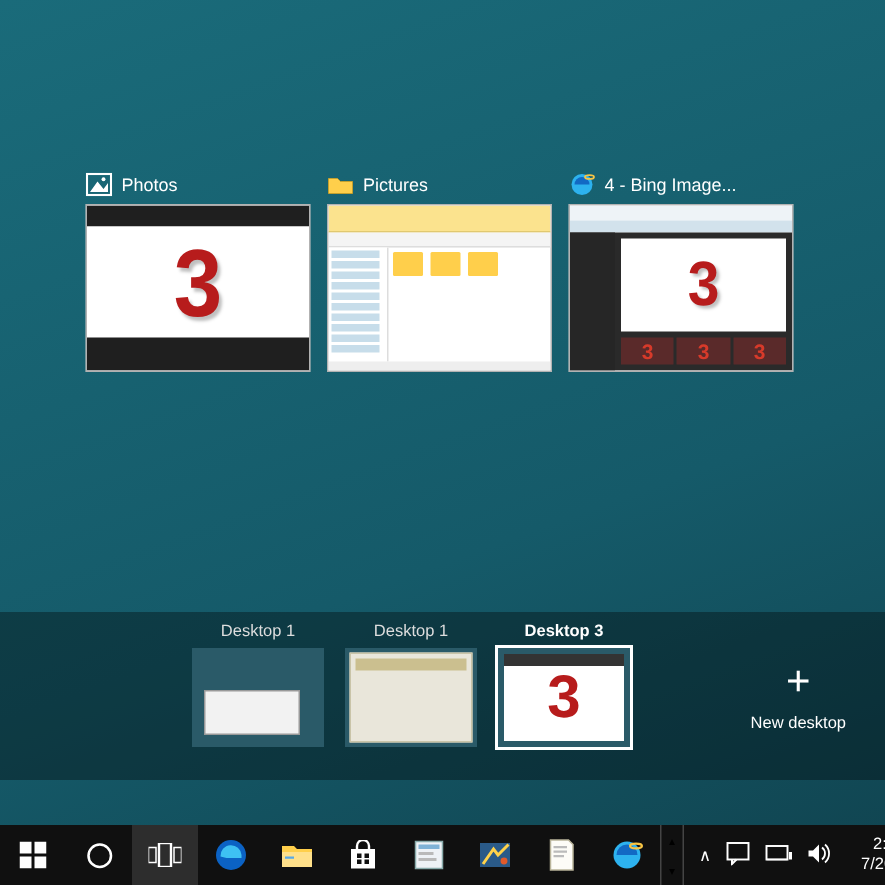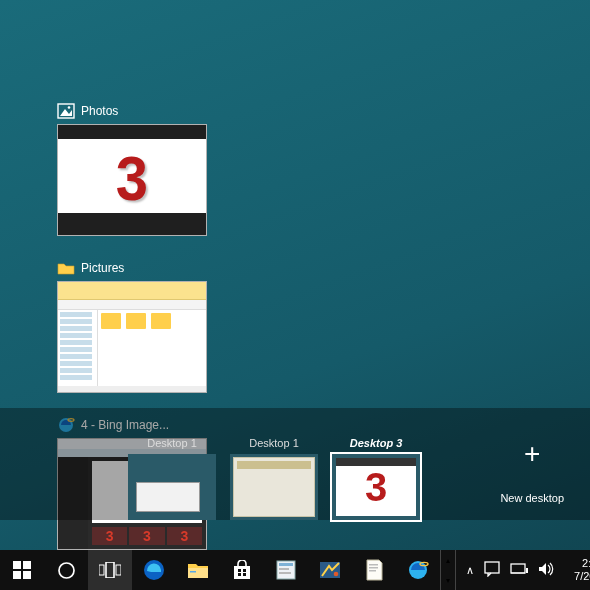--- a/index.html
+++ b/index.html
@@ -1,20 +1,20 @@
 <!DOCTYPE html>
 <html><head>
 <meta charset="utf-8">
 <style>
   * { box-sizing: border-box; margin: 0; padding: 0; }
   html, body { width: 590px; height: 590px; overflow: hidden; font-family: "Segoe UI", sans-serif; }
   body { background: linear-gradient(160deg, #1a6b7a 0%, #155a69 60%, #10434f 100%); position: relative; }
 
   
-  .tv-windows { position: absolute; left: 57px; top: 102px; display: flex; gap: 23px; flex-direction: column; }
+  .tv-windows { position: absolute; left: 57px; top: 114px; display: flex; gap: 11px; }
   .tv-win { width: 150px; }
   .tv-win-head { display: flex; align-items: center; height: 22px; gap: 6px; padding-bottom: 4px; }
   .tv-win-head .icon-slot { width: 18px; height: 18px; display:flex; align-items:center; justify-content:center; }
   .tv-win-head .lbl { color: #fff; font-size: 12px; white-space: nowrap; overflow: hidden; text-overflow: ellipsis; }
   .tv-thumb { width: 150px; height: 112px; background: #fff; border: 1px solid rgba(0,0,0,0.3); position: relative; overflow: hidden; }
 
   
   .photosbar { height: 14px; background: #1f1f1f; }
   .photosbody { position:absolute; top:14px; left:0; right:0; height:76px; background:#fff; display:flex; align-items:center; justify-content:center;}
   .photosfoot { position:absolute; bottom:0; left:0; right:0; height:22px; background:#1f1f1f;}
@@ -36,37 +36,37 @@
   .ie-tabs { height:8px; background:#d2e2ec;}
   .ie-body { position:absolute; top:18px; bottom:0; left:0; right:0; background:#2a2a2a; display:flex;}
   .ie-left { width:30px; background:#262626;}
   .ie-main { flex:1; display:flex; flex-direction:column;}
   .ie-hero { flex:1; background:#fff; margin:4px; display:flex; align-items:center; justify-content:center;}
   .ie-row { height:22px; display:flex; gap:2px; padding:0 4px 4px;}
   .ie-row div { flex:1; background:#5a2a2a; display:flex; align-items:center; justify-content:center;}
   .mini3 { color:#d73a2a; font-weight:800; font-size:14px;}
 
   
-  .vd-strip { position:absolute; left:0; right:0; top:408px; height:112px; background: rgba(0,0,0,0.35); display:flex; align-items:flex-end; }
+  .vd-strip { position:absolute; left:0; right:0; top:408px; height:112px; background: rgba(0,0,0,0.35); display:flex; align-items:flex-start; }
   .vd-cont { margin-left:128px; display:flex; gap:14px; align-items:flex-start; padding-top:6px;}
   .vd { width:88px; }
   .vd .lbl { color:#ddd; font-size:11px; text-align:center; height:18px; line-height:14px;}
-  .vd.active .lbl { color:#fff; font-weight:600;font-style:italic;}
+  .vd.active .lbl { color:#fff; font-weight:600;}
   .vd-thumb { width:88px; height:66px; background:#2a5a68; position:relative; overflow:hidden;}
   .vd.active .vd-thumb { outline:2px solid #fff;}
   .vd1 .win { position:absolute; left:8px; top:28px; width:64px; height:30px; background:#f2f2f2; border:1px solid #999;}
   .vd2 .sheet { position:absolute; left:3px; top:3px; right:3px; bottom:3px; background:#e9e6da; border:1px solid #c9c4a8;}
   .vd2 .sheet::before { content:""; position:absolute; top:3px; left:3px; right:3px; height:8px; background:#cbbf8f;}
   .vd3 .mini { position:absolute; left:4px; top:4px; right:4px; bottom:4px; background:#fff; display:flex; align-items:center; justify-content:center;}
   .vd3 .minitop { position:absolute; top:0; left:0; right:0; height:8px; background:#333;}
   .vd3 .mini .m3 { font-size:40px; font-weight:800; color:#b71c1c;}
 
   .vd-new { position:absolute; right:26px; top:32px; text-align:center; cursor:pointer;}
   .vd-new .plus { color:#fff; font-size:28px; font-weight:200; line-height:28px;}
-  .vd-new .txt { color:#fff; font-size:11px; margin-top:24px;}
+  .vd-new .txt { color:#fff; font-size:11px; margin-top:8px;}
 
   
   .taskbar { position:absolute; left:0; right:0; bottom:0; height:40px; background:#101010; display:flex; align-items:center; }
   .tb-left { display:flex; align-items:center; height:100%;}
   .tb-btn { width:44px; height:40px; display:flex; align-items:center; justify-content:center; color:#fff;}
   .tb-btn svg { display:block; }
   .tb-right { margin-left:auto; display:flex; align-items:center; height:100%; color:#fff;}
   .tray { display:flex; align-items:center; gap:10px; padding:0 10px; font-size:11px;}
   .clock { padding:0 10px; text-align:right; font-size:11px; line-height:13px;}
   .tv-active { background: rgba(255,255,255,0.12); }

